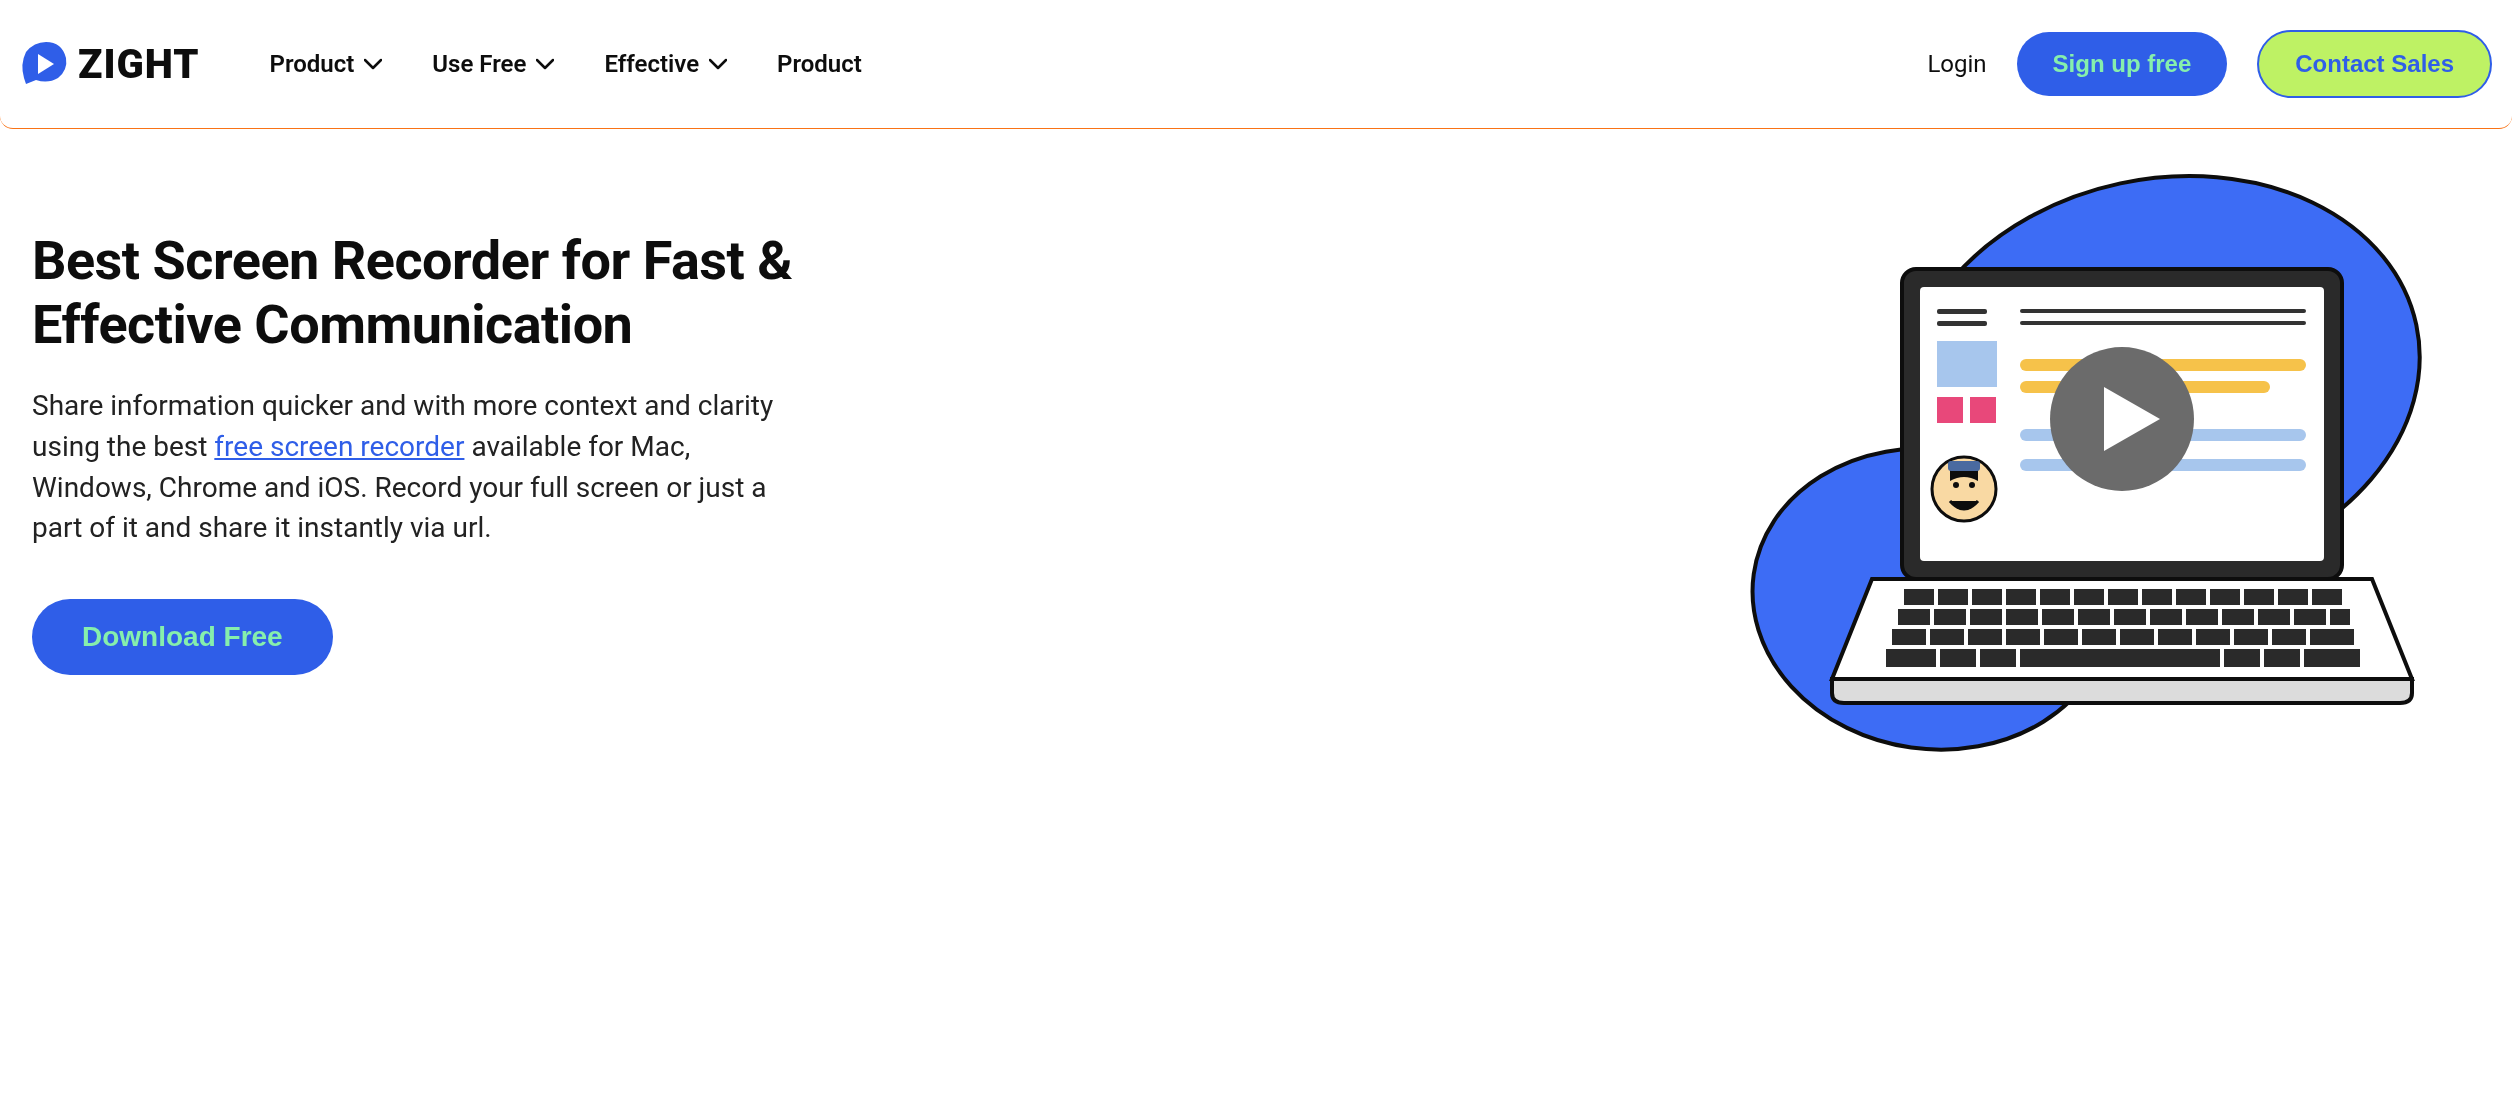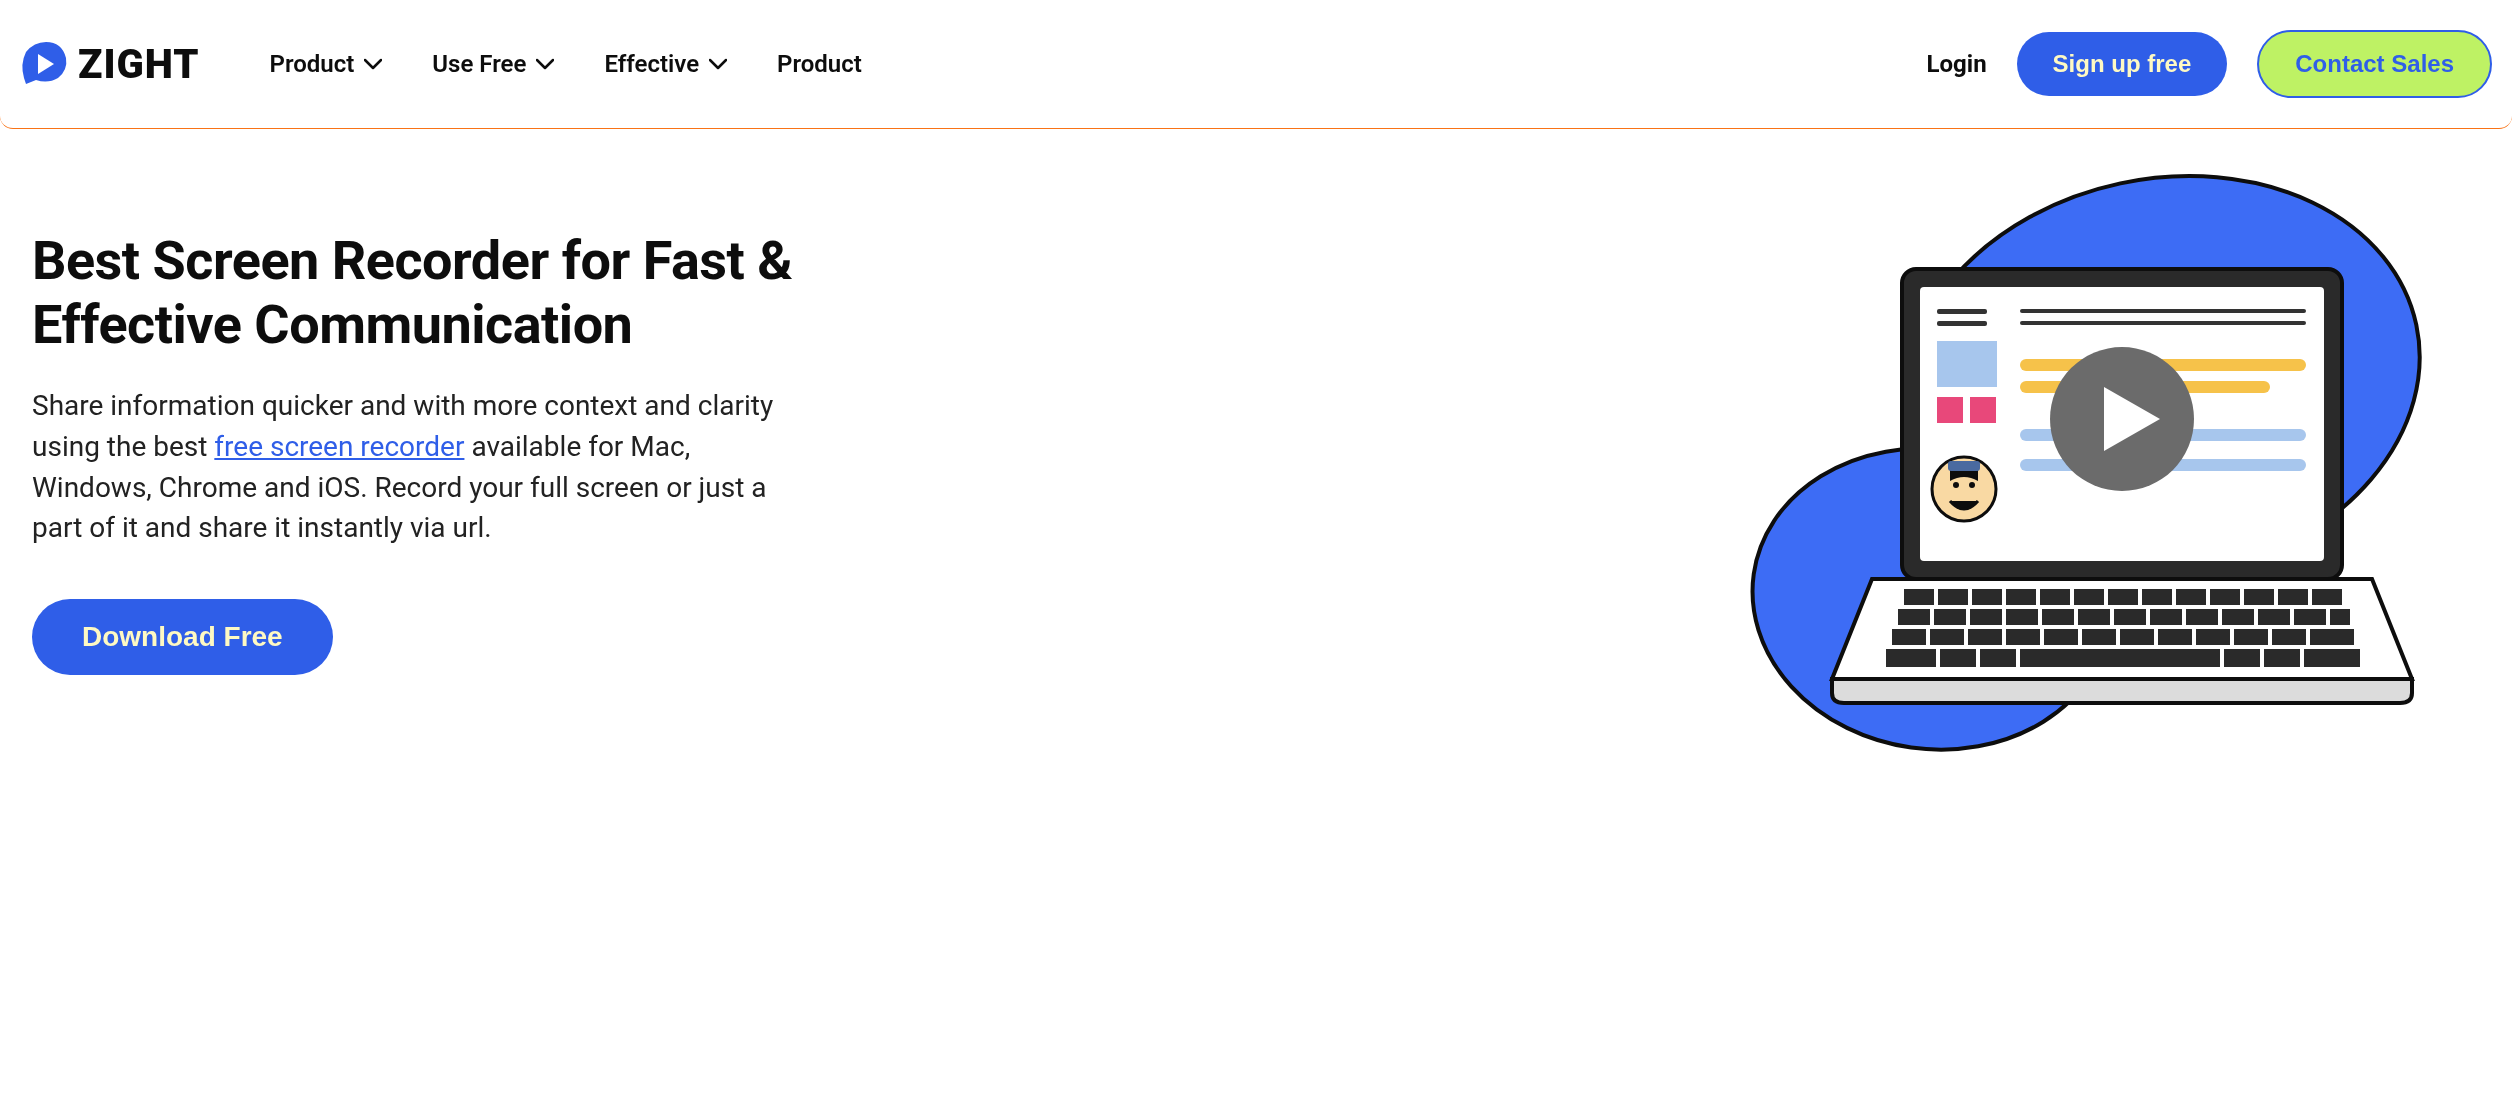--- a/index.html
+++ b/index.html
@@ -46,35 +46,35 @@
     height: 12px;
   }
   .header-right {
     margin-left: auto;
     display: flex;
     align-items: center;
     gap: 30px;
   }
   .login-link {
     font-size: 24px;
-    font-weight: 700;
+    font-weight: 400;
     cursor: pointer;
   }
   .btn {
     padding: 18px 36px;
     border-radius: 999px;
     font-size: 24px;
     font-weight: 700;
     cursor: pointer;
     border: none;
     display: inline-block;
   }
   .btn-primary {
     background: #2f5ee8;
-    color: #fef9c3;
+    color: #86efac;
   }
   .btn-outline {
     background: #bef264;
     color: #2f5ee8;
     border: 2px solid #2f5ee8;
   }
   .hero {
     display: flex;
     padding: 100px 60px 40px 32px;
     gap: 60px;

